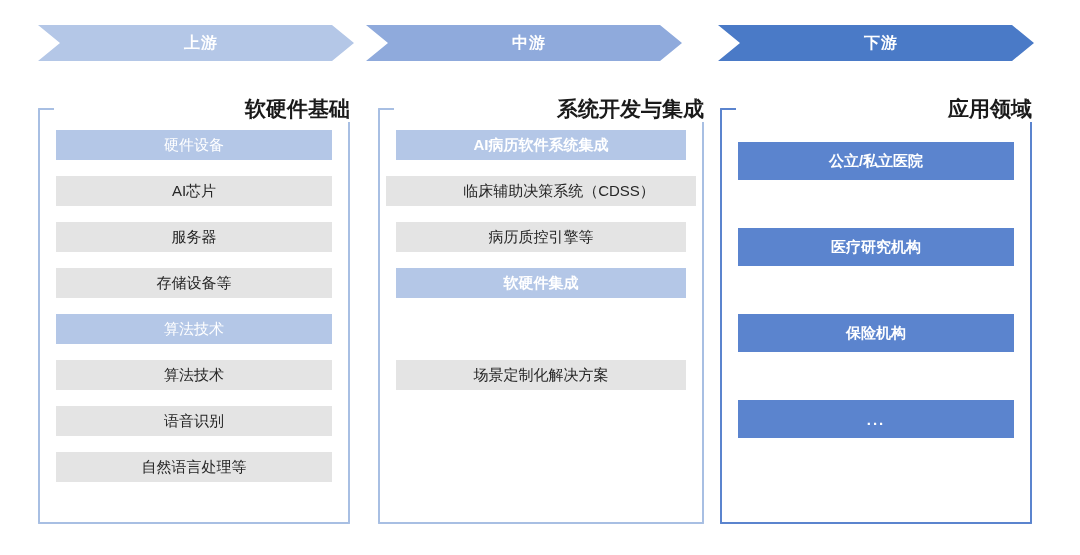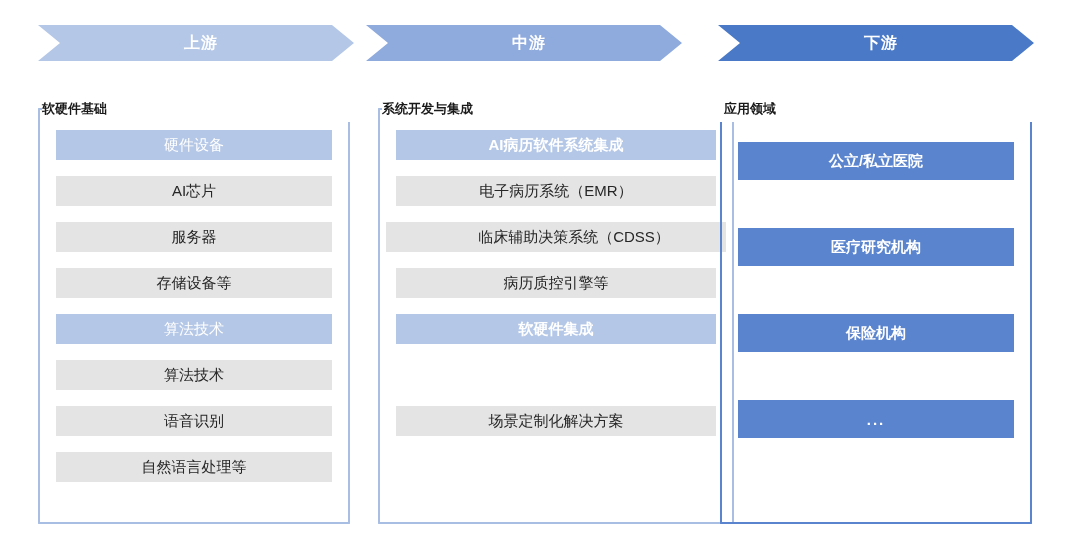--- a/index.html
+++ b/index.html
@@ -22,35 +22,35 @@
     clip-path:polygon(0 0, calc(100% - 22px) 0, 100% 50%, calc(100% - 22px) 100%, 0 100%, 22px 50%);
   }
   .chev-1{left:38px;width:316px;background:#b4c7e7;}
   .chev-2{left:366px;width:316px;background:#8faadc;}
   .chev-3{left:718px;width:316px;background:#4a7ac7;}
   .chev-label{display:block;line-height:1;padding-left:10px;}
 
   
   .col{position:absolute;top:96px;}
   .col-1{left:38px;width:312px;height:428px;}
-  .col-2{left:378px;width:356px;height:428px;}
+  .col-2{left:378px;width:326px;height:428px;}
   .col-3{left:720px;width:312px;height:428px;}
 
   .frame{position:absolute;left:0;top:12px;right:0;bottom:0;}
   .frame span{position:absolute;background:#a8bfe3;}
   .f-left{left:0;top:0;width:2px;bottom:0;border-radius:1px;}
   .f-right{right:0;top:0;width:2px;bottom:0;border-radius:1px;}
   .f-bottom{left:0;bottom:0;height:2px;right:0;border-radius:1px;}
   .f-top-l{left:0;top:0;height:2px;width:46px;border-radius:1px;}
   .f-top-r{right:0;top:0;height:2px;width:46px;border-radius:1px;}
   .col-3 .frame span{background:#5b84ce;}
 
   .col-title{
-    position:absolute;left:4px;right:0;top:0;height:26px;
-    text-align:left;font-size:13px;font-weight:700;color:#1a1a1a;
+    position:absolute;left:16px;right:0;top:0;height:26px;
+    text-align:right;font-size:21px;font-weight:700;color:#1a1a1a;
     line-height:26px;background:#ffffff;z-index:3;
   }
 
   .items{position:absolute;left:18px;right:18px;top:34px;bottom:10px;}
 
   .bar{
     box-sizing:border-box;
     display:flex;align-items:center;justify-content:center;
     text-align:center;
     font-size:15px;color:#262626;
@@ -111,21 +111,20 @@
     <div class="frame">
       <span class="f-top-l"></span>
       <span class="f-top-r"></span>
       <span class="f-left"></span>
       <span class="f-right"></span>
       <span class="f-bottom"></span>
     </div>
     <div class="col-title">系统开发与集成</div>
     <div class="items">
       <div class="bar accent-light bold">AI病历软件系统集成</div>
-      <div class="bar">电子病历系统（EMR）</div>
       <div class="bar wide">临床辅助决策系统（CDSS）</div>
       <div class="bar">病历质控引擎等</div>
       <div class="bar accent-light bold">软硬件集成</div>
       <div class="bar gap"></div>
       <div class="bar">场景定制化解决方案</div>
     </div>
   </div>
 
   <div class="col col-3">
     <div class="frame">

